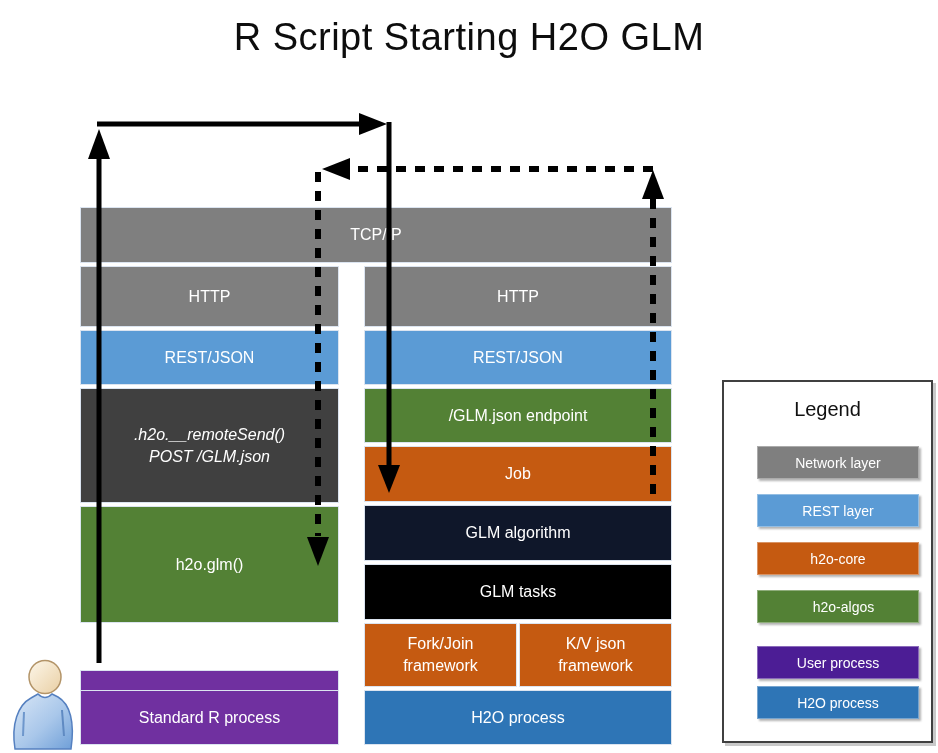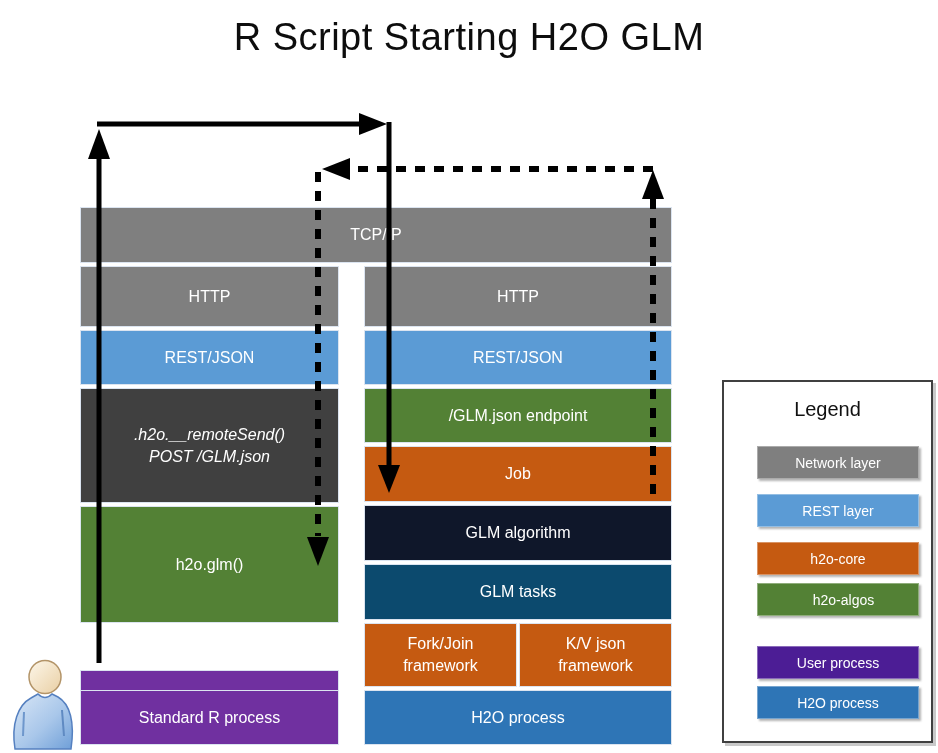--- a/index.html
+++ b/index.html
@@ -68,21 +68,21 @@
 </div>
 <div class="block" style="left: 364px; top: 388px; width: 308px; height: 55px; background-color: rgb(83, 129, 53);">
   <span>/GLM.json endpoint</span>
 </div>
 <div class="block" style="left: 364px; top: 446px; width: 308px; height: 56px; background-color: rgb(197, 90, 17);">
   <span>Job</span>
 </div>
 <div class="block" style="left: 364px; top: 505px; width: 308px; height: 56px; background-color: #0f172a;">
   <span>GLM algorithm</span>
 </div>
-<div class="block" style="left: 364px; top: 564px; width: 308px; height: 56px; background-color: #0c4a6e;">
+<div class="block" style="left: 364px; top: 564px; width: 308px; height: 56px; background-color: #000000;">
   <span>GLM tasks</span>
 </div>
 <div class="block" style="left: 364px; top: 623px; width: 153px; height: 64px; background-color: rgb(197, 90, 17);">
   <span>Fork/Join</span>
   <span>framework</span>
 </div>
 <div class="block" style="left: 519px; top: 623px; width: 153px; height: 64px; background-color: rgb(197, 90, 17);">
   <span>K/V json</span>
   <span>framework</span>
 </div>
@@ -145,21 +145,21 @@
   <div class="legend-title">Legend</div>
   <div class="legend-swatch" style="top: 64px; background-color: rgb(127, 127, 127);">
     <span>Network layer</span>
   </div>
   <div class="legend-swatch" style="top: 112px; background-color: rgb(91, 155, 213);">
     <span>REST layer</span>
   </div>
   <div class="legend-swatch" style="top: 160px; background-color: rgb(197, 90, 17);">
     <span>h2o-core</span>
   </div>
-  <div class="legend-swatch" style="top: 201px; background-color: rgb(83, 129, 53); padding-left: 11px;">
+  <div class="legend-swatch" style="top: 208px; background-color: rgb(83, 129, 53); padding-left: 11px;">
     <span>h2o-algos</span>
   </div>
   <div class="legend-swatch" style="top: 264px; background-color: #4c1d95;">
     <span>User process</span>
   </div>
   <div class="legend-swatch" style="top: 304px; background-color: rgb(46, 117, 182);">
     <span>H2O process</span>
   </div>
 </div>
 

